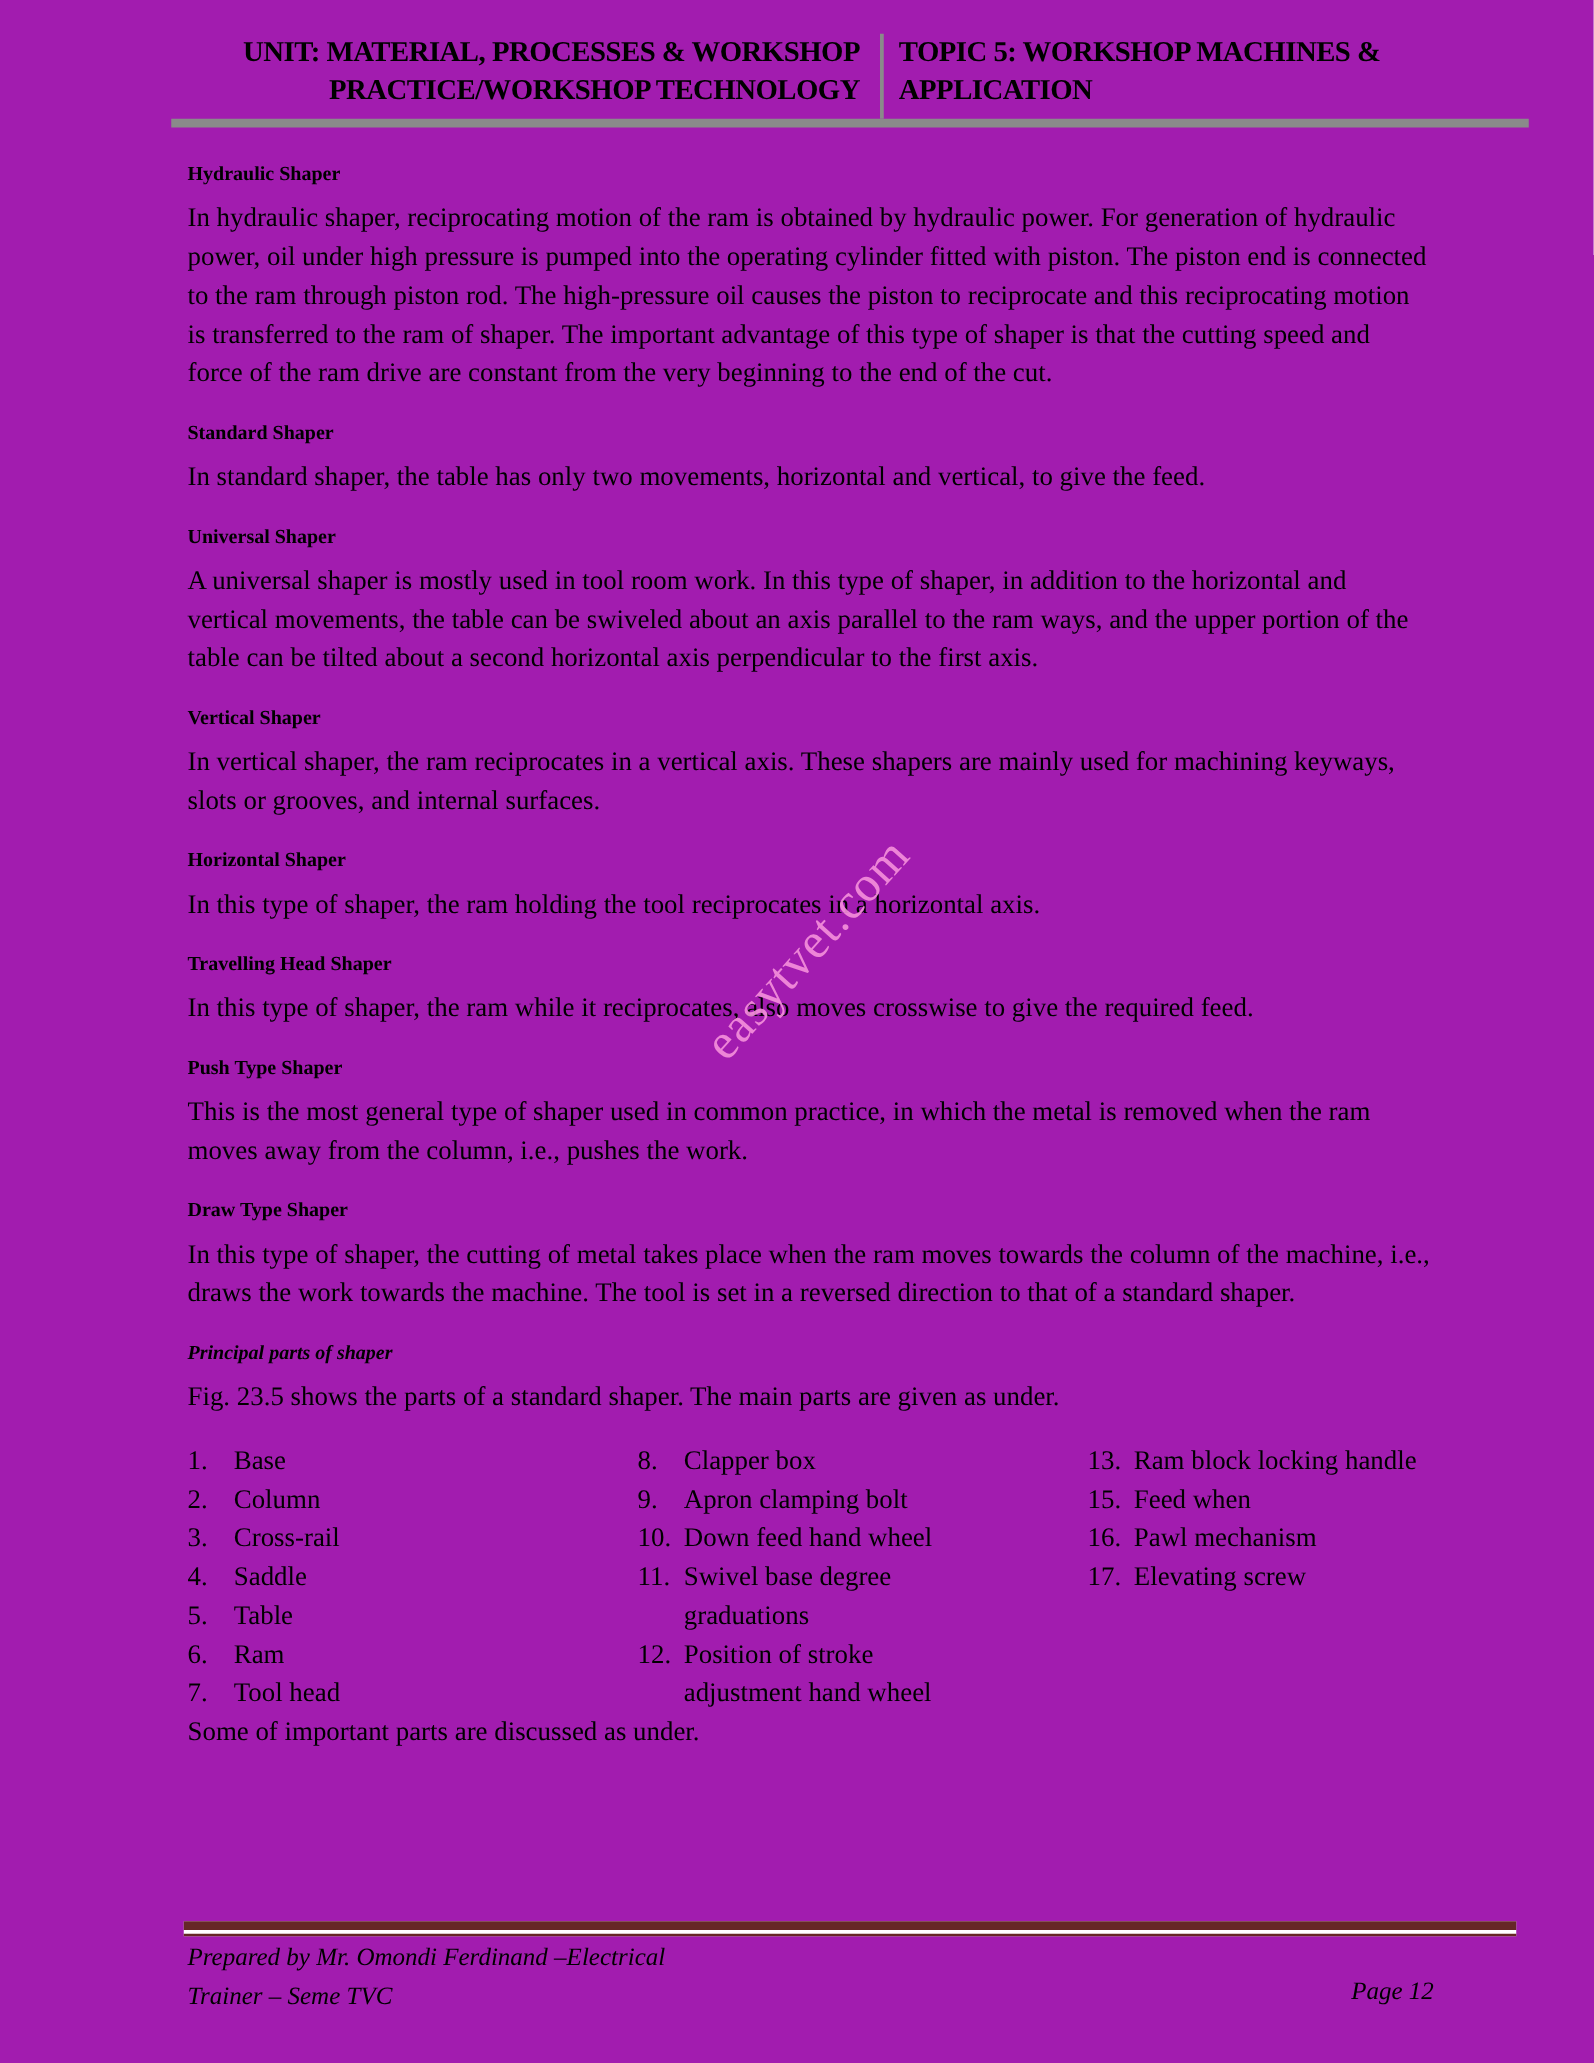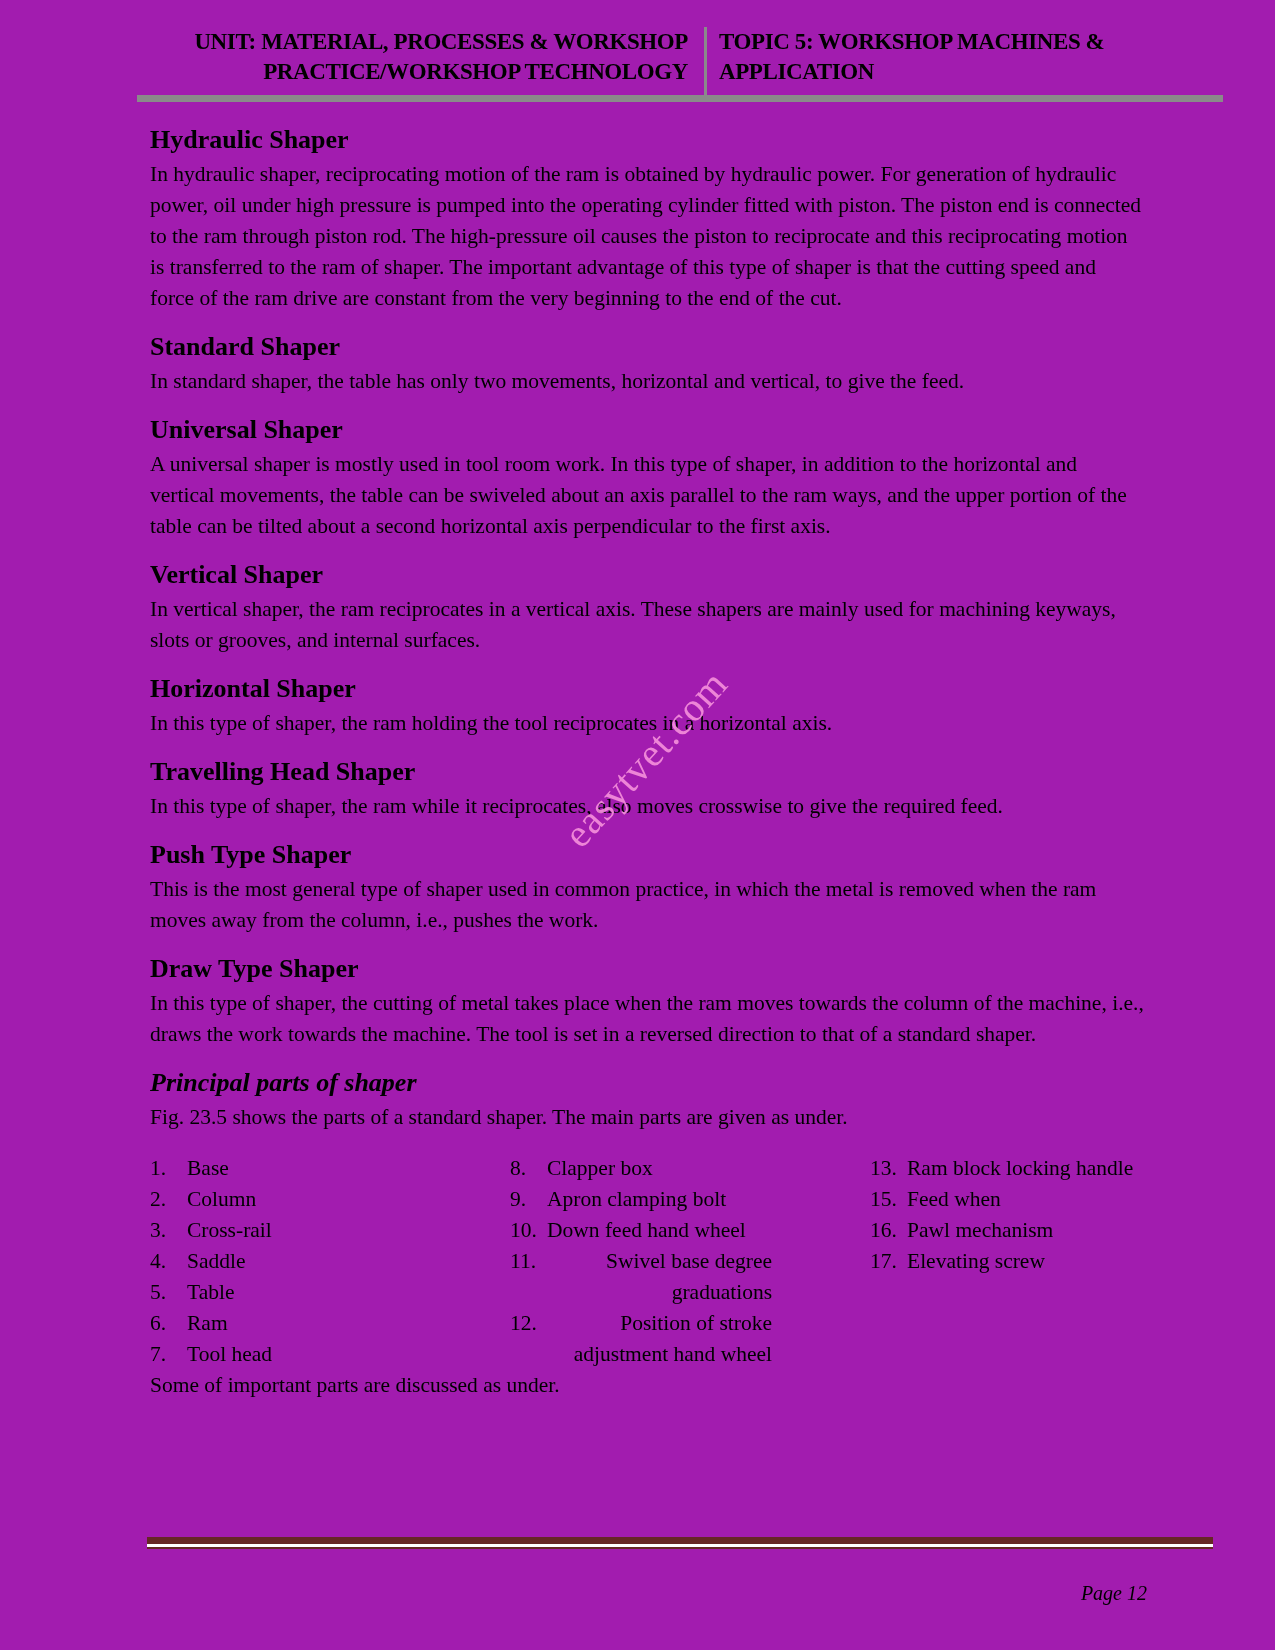--- a/index.html
+++ b/index.html
@@ -48,33 +48,33 @@
   
   main {
     position: absolute;
     left: 150px;
     top: 124px;
     width: 995px;
     font-size: 21.5px;
     line-height: 31px;
     z-index: 1;
   }
-  main h3 { font-size: 26px; line-height: 31px; margin: 17px 0 4px 0; }
+  main h3 { font-size: 16px; line-height: 31px; margin: 17px 0 4px 0; }
   main section:first-child h3 { margin-top: 0; }
   main p { margin: 0; }
   h3.italic { font-style: italic; }
 
   
   .parts { display: flex; margin-top: 20px; }
   .parts-col-1 { width: 360px; }
   .parts-col-2 { width: 360px; }
   .parts-col-3 { width: 275px; }
   .part-item { display: flex; align-items: flex-start; }
   .part-item .n { display: inline-block; width: 37px; flex: 0 0 37px; }
-  .parts-col-2 .part-item .lbl { max-width: 225px; text-align: right; }
+  .parts-col-2 .part-item .lbl { max-width: 225px; }
   .parts-col-3 .part-item .lbl { max-width: 238px; }
   .outro { margin-top: 0; }
 
   
   .watermark {
     position: absolute;
     left: 498px;
     top: 735px;
     width: 295px;
     text-align: center;
@@ -248,15 +248,19 @@
             </div>
         </div>
       </div>
 
       <p class="outro">Some of important parts are discussed as under.</p>
     </section>
 
   </main>
 
   <div class="rule-maroon"></div>
+  <div class="footer-text">
+    <div>Prepared by Mr. Omondi Ferdinand –Electrical</div>
+    <div>Trainer – Seme TVC</div>
+  </div>
   <div class="page-num">Page 12</div>
 
 </div>
 
 </body></html>

